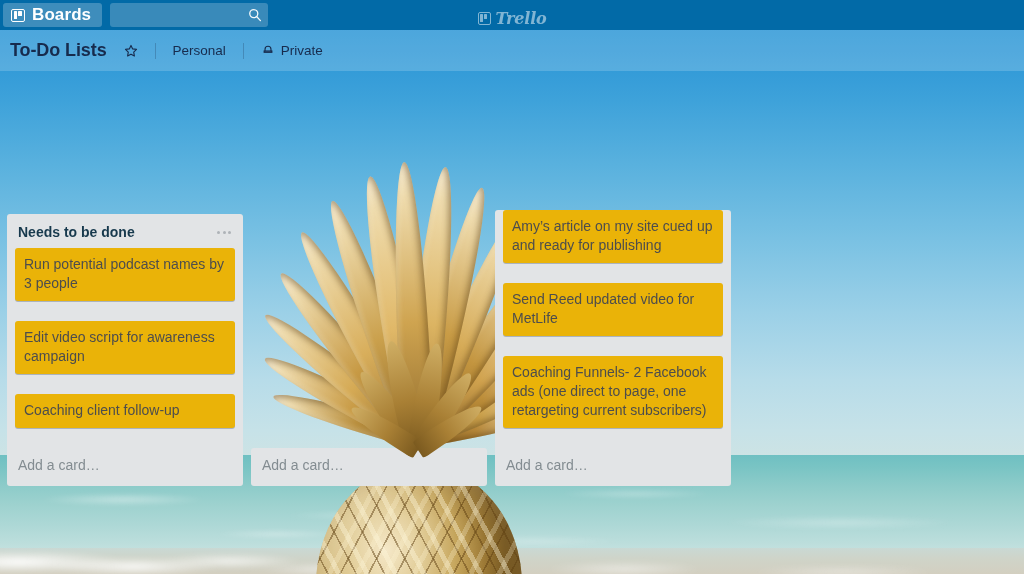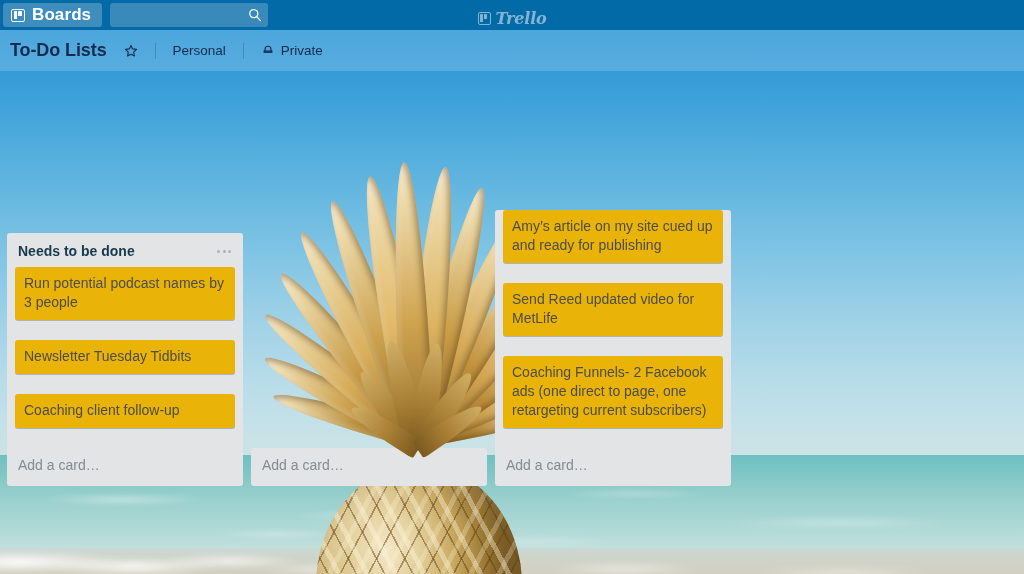--- a/index.html
+++ b/index.html
@@ -424,21 +424,21 @@
         <div class="list-header">
           <span class="list-title">Needs to be done</span>
           <div class="list-menu">
             <i></i>
             <i></i>
             <i></i>
           </div>
         </div>
         <div class="cards">
           <div class="card">Run potential podcast names by 3 people</div>
-          <div class="card">Newsletter Tuesday Tidbits</div>
+          <div class="card">Edit video script for awareness campaign</div>
           <div class="card">Coaching client follow-up</div>
         </div>
         <div class="add-card">Add a card…</div>
       </div>
       <div class="list">
         <div class="add-card">Add a card…</div>
       </div>
       <div class="list">
         <div class="cards">
           <div class="card">Amy’s article on my site cued up and ready for publishing</div>

